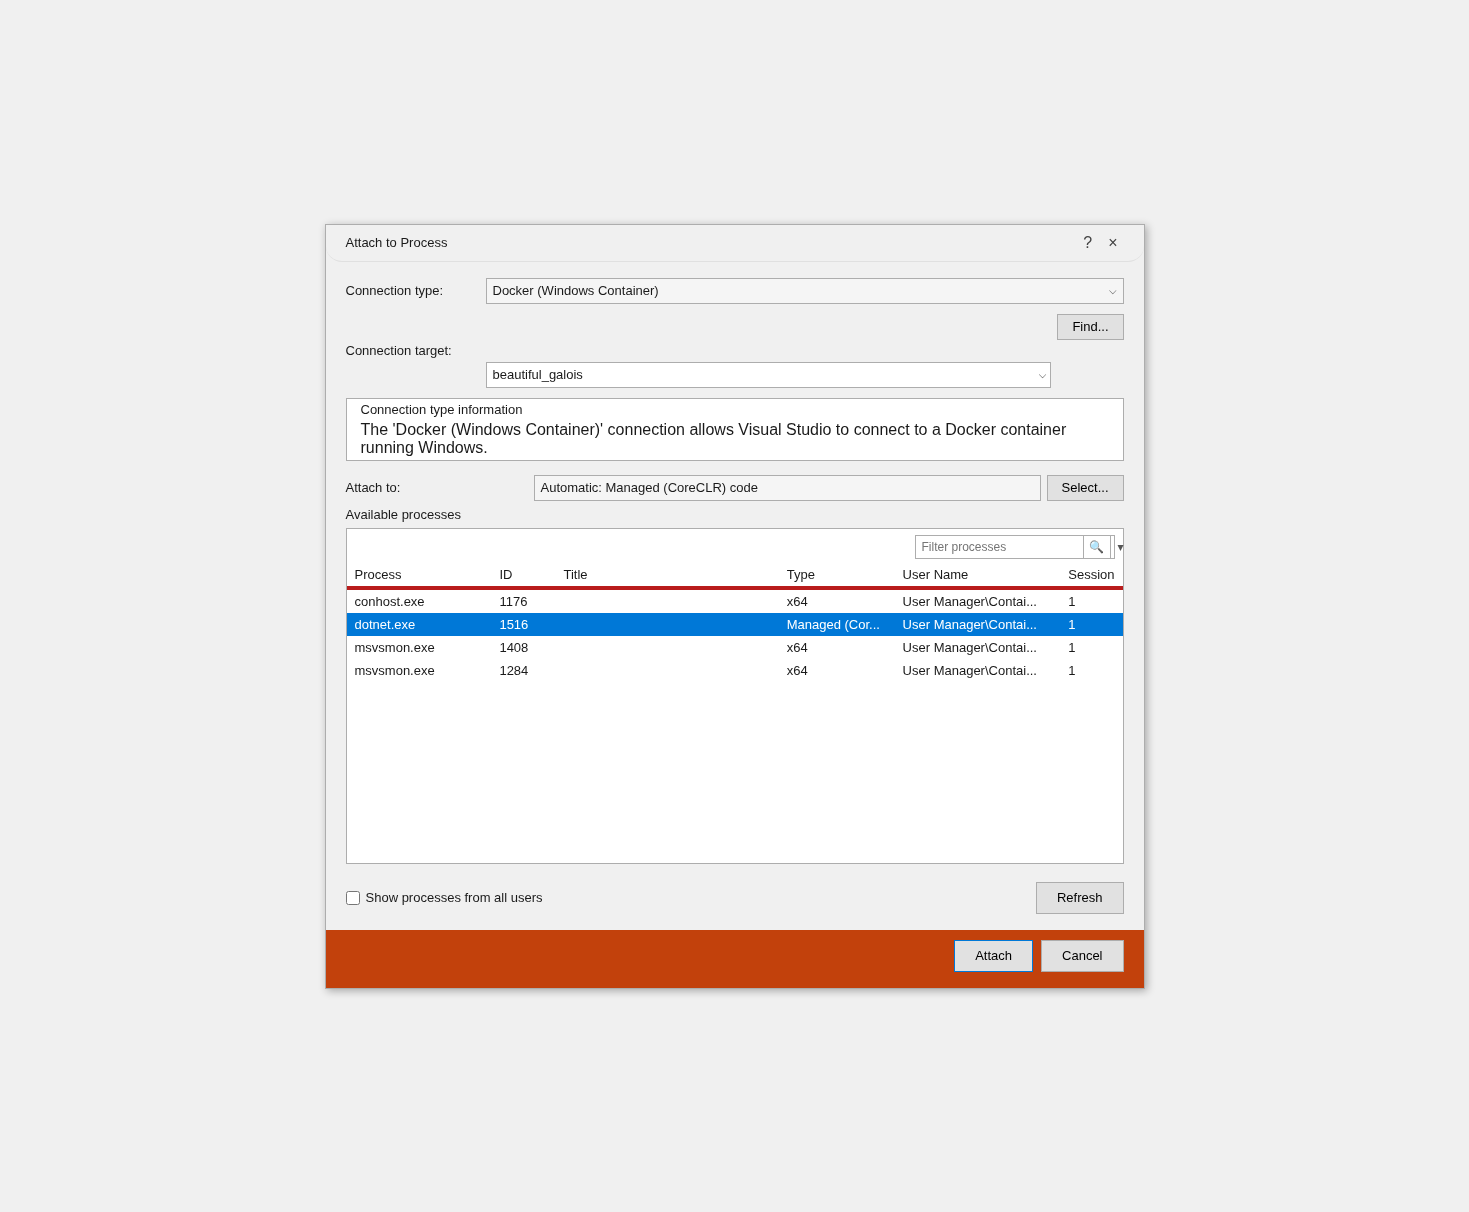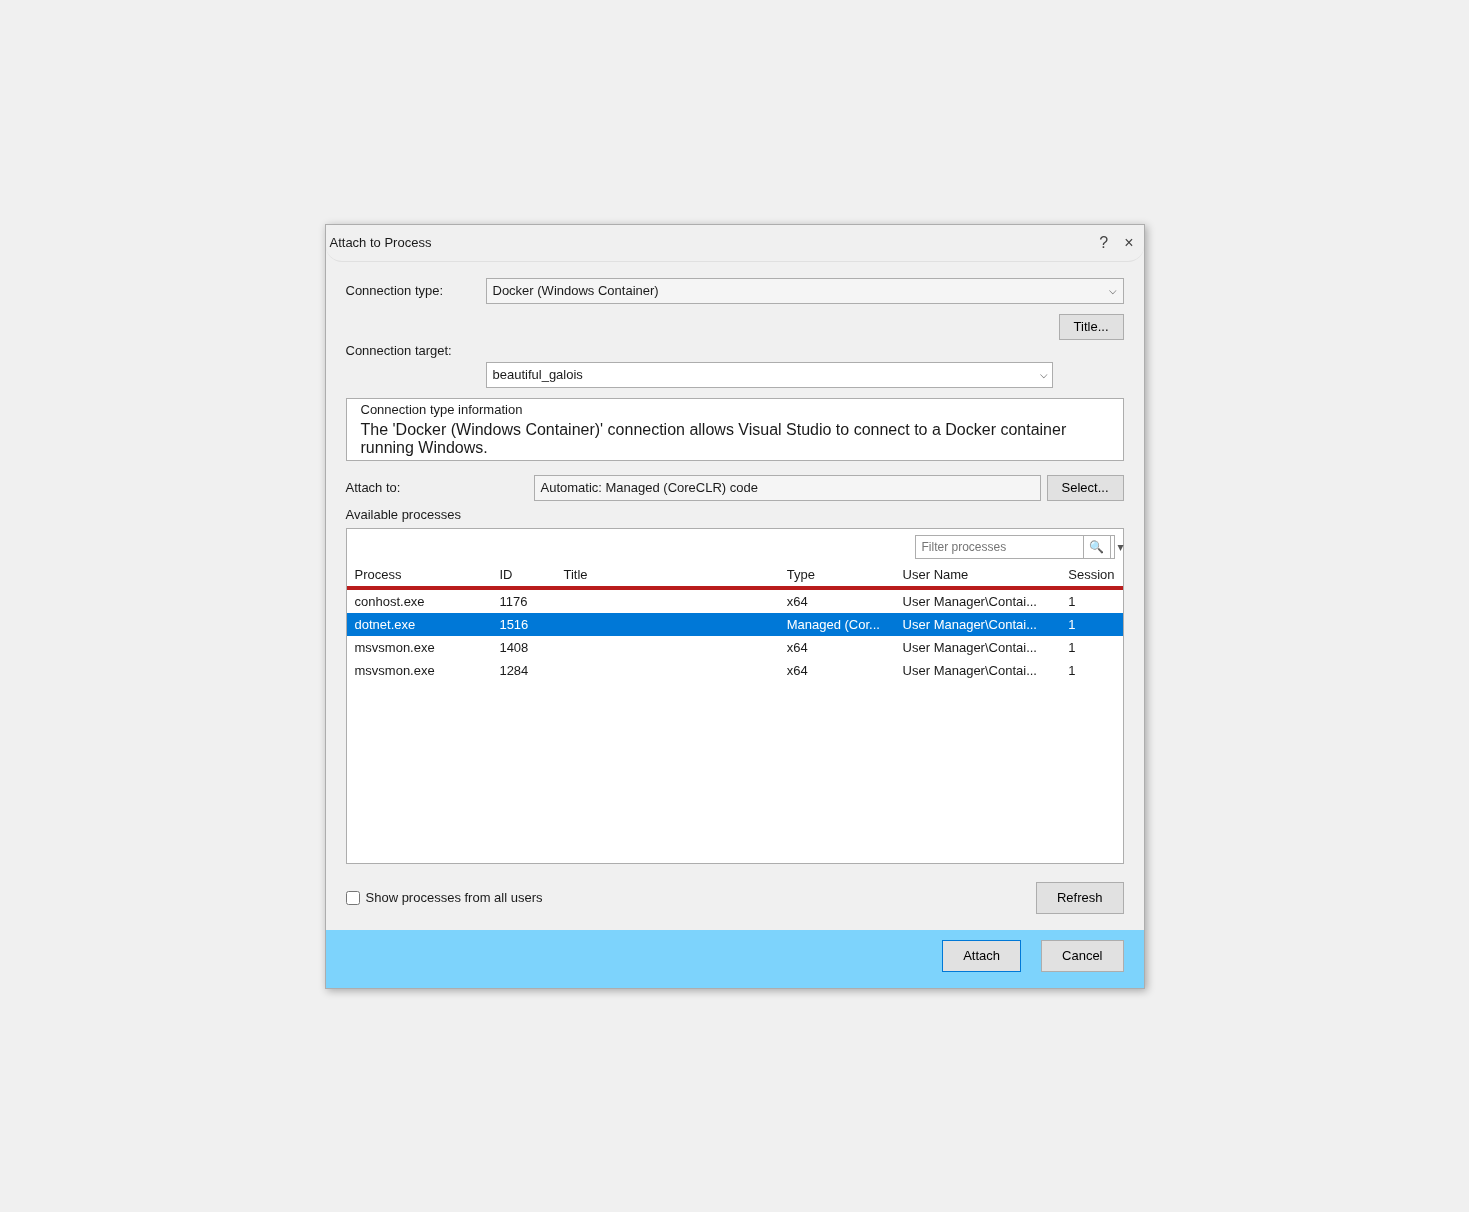--- a/index.html
+++ b/index.html
@@ -16,21 +16,21 @@
     .dialog {
       background: #f0f0f0;
       border: 1px solid #adadad;
       box-shadow: 2px 2px 8px rgba(0,0,0,0.3);
       width: 820px;
       padding: 0;
     }
     .title-bar {
       background: #f0f0f0;
       border-bottom: 1px solid #e0e0e0;
-      padding: 8px 4px;
+      padding: 8px 20px;
       display: flex;
       align-items: center;
       justify-content: space-between;
       border-radius: 16px;
     }
     .title-bar-left {
       display: flex;
       align-items: center;
       gap: 8px;
     }
@@ -243,23 +243,23 @@
     }
     .checkbox-label input[type=checkbox] {
       width: 14px;
       height: 14px;
       cursor: pointer;
     }
 
     .dialog-footer {
       display: flex;
       justify-content: flex-end;
-      gap: 20px;
+      gap: 8px;
       padding: 10px 20px 16px 20px;
-      background: #7dd3fc;
+      background: #c2410c;
     }
   </style>
 </head>
 <body>
 
 <div class="dialog">
 
   <div class="title-bar">
     <div class="title-bar-left">
       <span class="title-bar-title">Attach to Process</span>
@@ -284,21 +284,21 @@
 
     <div class="form-row">
       <div class="form-label">Connection target:</div>
       <div class="form-control-group">
         <div style="position:relative; flex:1; display:flex;margin-top:48px;">
           <div class="input-with-arrow" style="flex:1;">
             <span>beautiful_galois</span>
             <span class="input-arrow">⌵</span>
           </div>
         </div>
-        <button class="btn">Title...</button>
+        <button class="btn">Find...</button>
       </div>
     </div>
 
     <div class="info-section">
       <div class="info-title">Connection type information</div>
       <div class="info-text">The 'Docker (Windows Container)' connection allows Visual Studio to connect to a Docker container running Windows.</div>
     </div>
 
     <div class="attach-row">
       <div class="attach-label">Attach to:</div>

